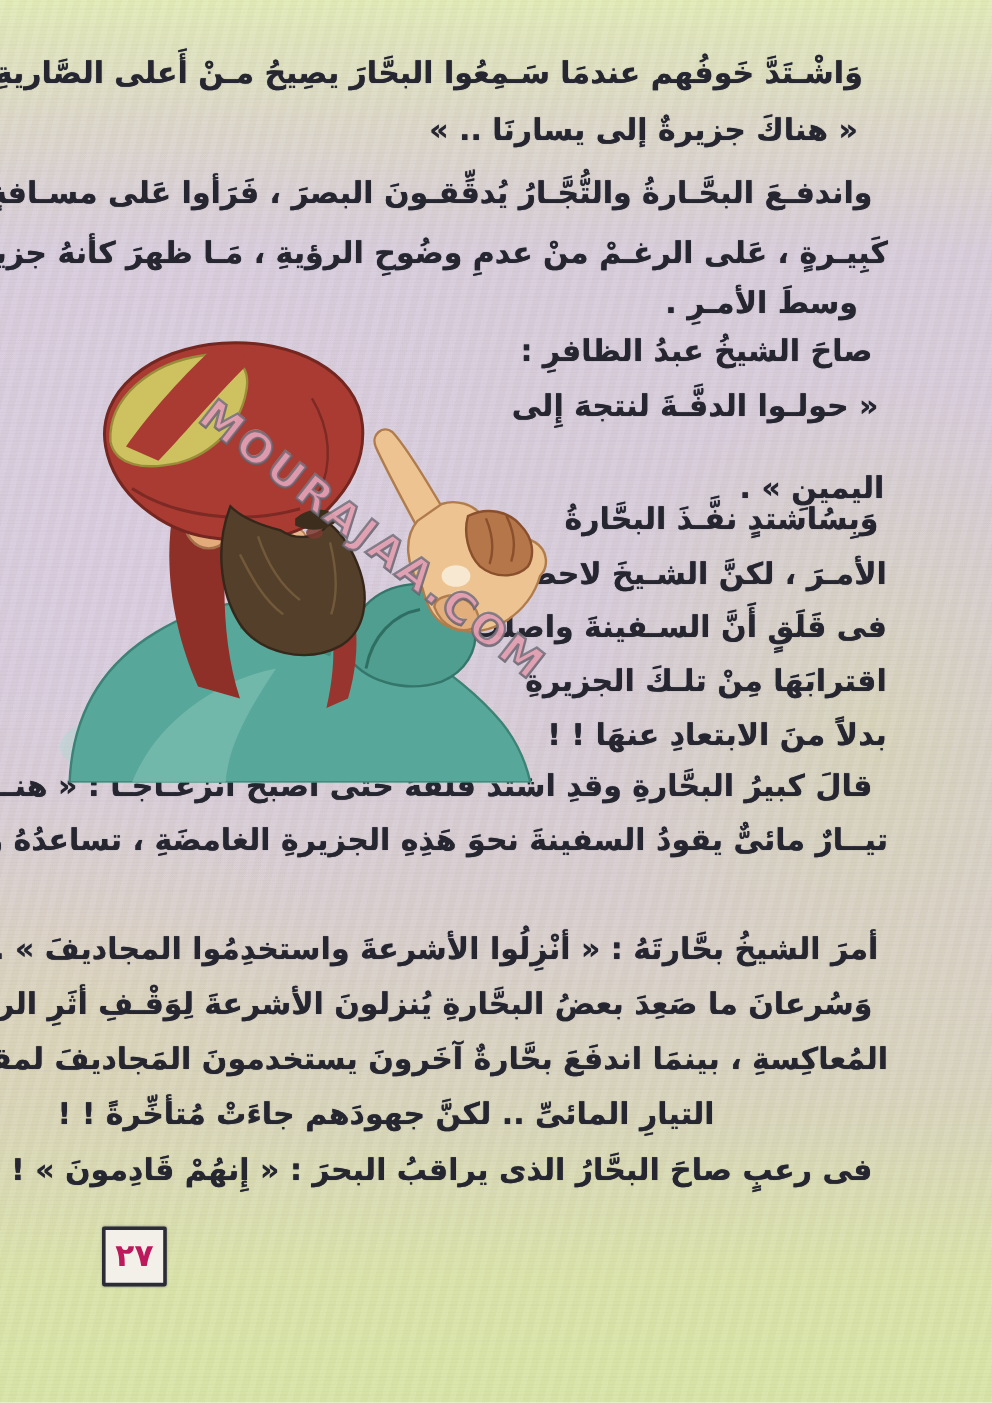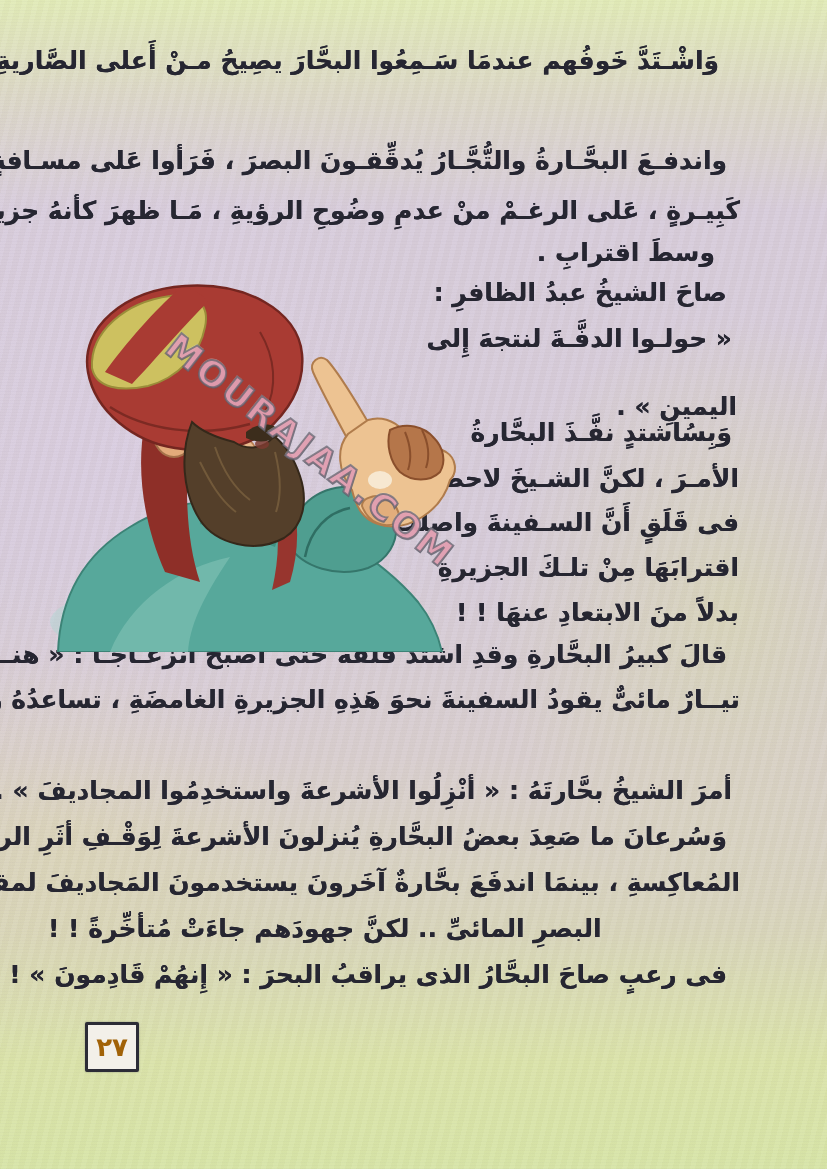--- a/index.html
+++ b/index.html
@@ -49,47 +49,48 @@
     position:absolute;
     left:85px;top:1022px;
     width:48px;height:44px;
     background:#f3f0e9;
     border:3px solid #2c2c36;
     border-radius:2px;
     display:flex;align-items:center;justify-content:center;
     box-shadow:0 0 2px rgba(60,60,80,.4);
   }
   .page-number-box span{
-    font-size:26px;font-weight:bold;color:#a16207;line-height:1;
+    font-size:26px;font-weight:bold;color:#be185d;line-height:1;
   }
 </style>
 </head>
 <body>
 
 <div class="page">
   <div class="texture"></div>
 
   <div class="line" style="top:46px;right:108px">وَاشْـتَدَّ خَوفُهم عندمَا سَـمِعُوا البحَّارَ يصِيحُ مـنْ أَعلى الصَّاريةِ :</div>
+  <div class="line" style="top:94px;right:112px">« هناكَ جزيرةٌ إلى يسارنَا .. »</div>
   <div class="line" style="top:146px;right:100px">واندفـعَ البحَّـارةُ والتُّجَّـارُ يُدقِّقـونَ البصرَ ، فَرَأوا عَلى مسـافةٍ</div>
   <div class="line" style="top:196px;right:87px">كَبِيـرةٍ ، عَلى الرغـمْ منْ عدمِ وضُوحِ الرؤيةِ ، مَـا ظهرَ كأنهُ جزيرةٌ</div>
-  <div class="line" style="top:238px;right:112px">وسطَ اقترابِ .</div>
+  <div class="line" style="top:238px;right:112px">وسطَ الأمـرِ .</div>
   <div class="line" style="top:324px;right:95px">« حولـوا الدفَّـةَ لنتجهَ إِلى</div>
   <div class="line" style="top:278px;right:100px">صاحَ الشيخُ عبدُ الظافرِ :</div>
   <div class="line" style="top:392px;right:90px">اليمينِ » .</div>
   <div class="line" style="top:418px;right:95px">وَبِسُاشتدٍ نفَّـذَ البحَّارةُ</div>
   <div class="line" style="top:464px;right:88px">الأمـرَ ، لكنَّ الشـيخَ لاحظ</div>
   <div class="line" style="top:508px;right:88px">فى قَلَقٍ أَنَّ السـفينةَ واصلَتِ</div>
   <div class="line" style="top:553px;right:88px">اقترابَهَا مِنْ تلـكَ الجزيرةِ</div>
   <div class="line" style="top:598px;right:88px">بدلاً منَ الابتعادِ عنهَا ! !</div>
   <div class="line" style="top:640px;right:100px">قالَ كبيرُ البحَّارةِ وقدِ اشتدَّ قلقُهُ حتَّى أصبحَ انْزَعَـاجًـا : « هنــاكَ</div>
   <div class="line" style="top:685px;right:87px">تيــارٌ مائىٌّ يقودُ السفينةَ نحوَ هَذِهِ الجزيرةِ الغامضَةِ ، تساعدُهُ رياحٌ</div>
   <div class="line" style="top:776px;right:95px">أمرَ الشيخُ بحَّارتَهُ : « أنْزِلُوا الأشرعةَ واستخدِمُوا المجاديفَ » .</div>
   <div class="line" style="top:822px;right:100px">وَسُرعانَ ما صَعِدَ بعضُ البحَّارةِ يُنزلونَ الأشرعةَ لِوَقْـفِ أثَرِ الرياحِ</div>
   <div class="line" style="top:868px;right:87px">المُعاكِسةِ ، بينمَا اندفَعَ بحَّارةٌ آخَرونَ يستخدمونَ المَجاديفَ لمقاومةِ</div>
-  <div class="line" style="top:914px;left:48px">البصرِ المائىِّ .. لكنَّ جهودَهم جاءَتْ مُتأخِّرةً ! !</div>
+  <div class="line" style="top:914px;left:48px">التيارِ المائىِّ .. لكنَّ جهودَهم جاءَتْ مُتأخِّرةً ! !</div>
   <div class="line" style="top:960px;right:100px">فى رعبٍ صاحَ البحَّارُ الذى يراقبُ البحرَ : « إِنهُمْ قَادِمونَ » ! !</div>
 
   <svg class="illustration" width="410" height="380" viewBox="0 0 410 380" aria-hidden="true">
 
     <ellipse cx="190" cy="350" rx="190" ry="45" fill="#aed6d2" opacity="0.45"></ellipse>
 
     <path d="M8,380 C10,330 30,285 80,255 C120,230 170,222 210,232 C260,244 330,285 368,330 C380,345 388,362 392,380 Z" fill="#57a89b" stroke="#3c8376" stroke-width="2"></path>
     <path d="M60,380 C80,330 130,295 180,285 C150,330 140,355 138,380 Z" fill="#7cbfb2" opacity="0.7"></path>
     <path d="M150,235 C180,225 210,228 235,245 L225,275 C195,262 170,258 150,252 Z" fill="#3c8a7c" opacity="0.8"></path>
 

